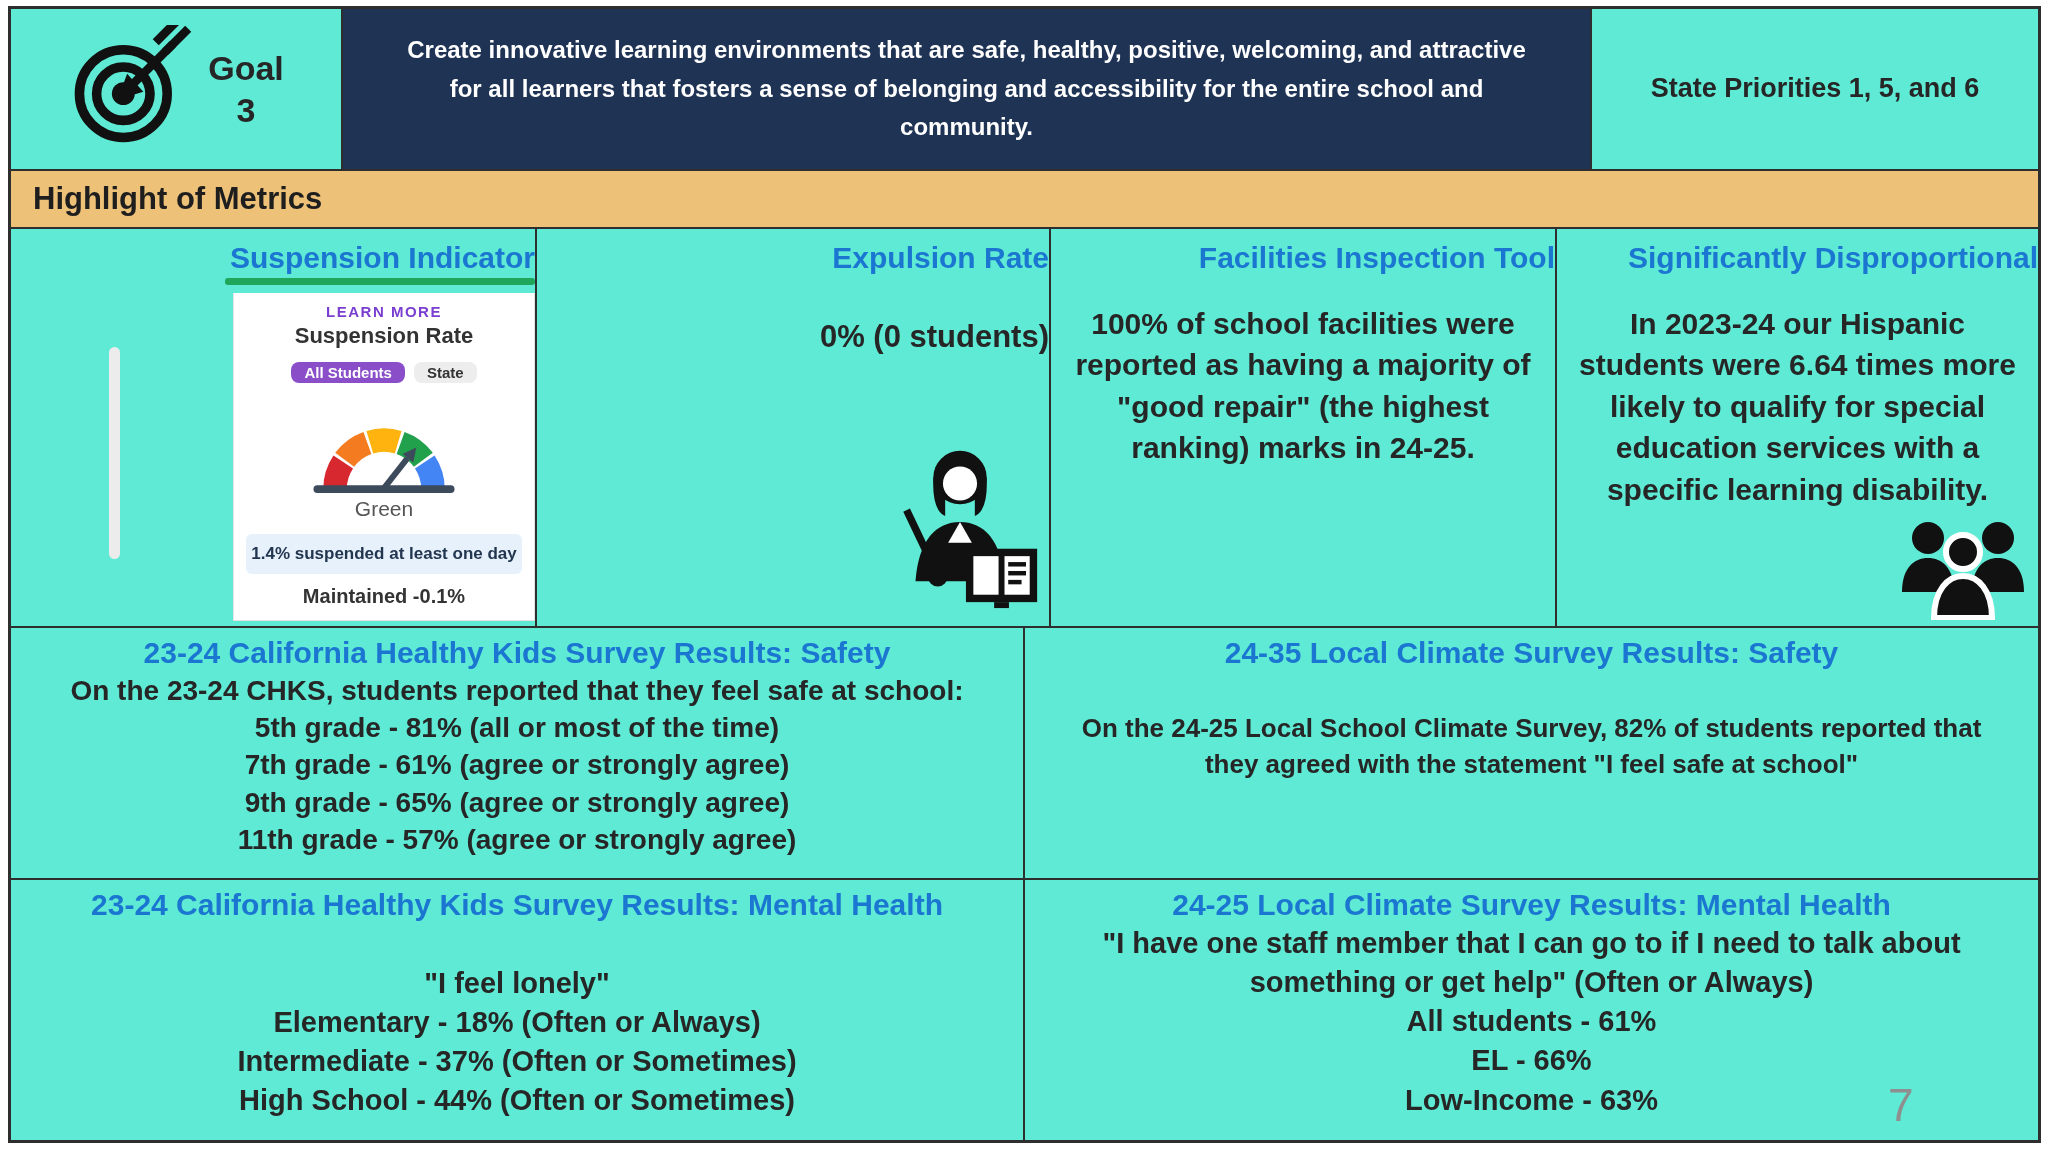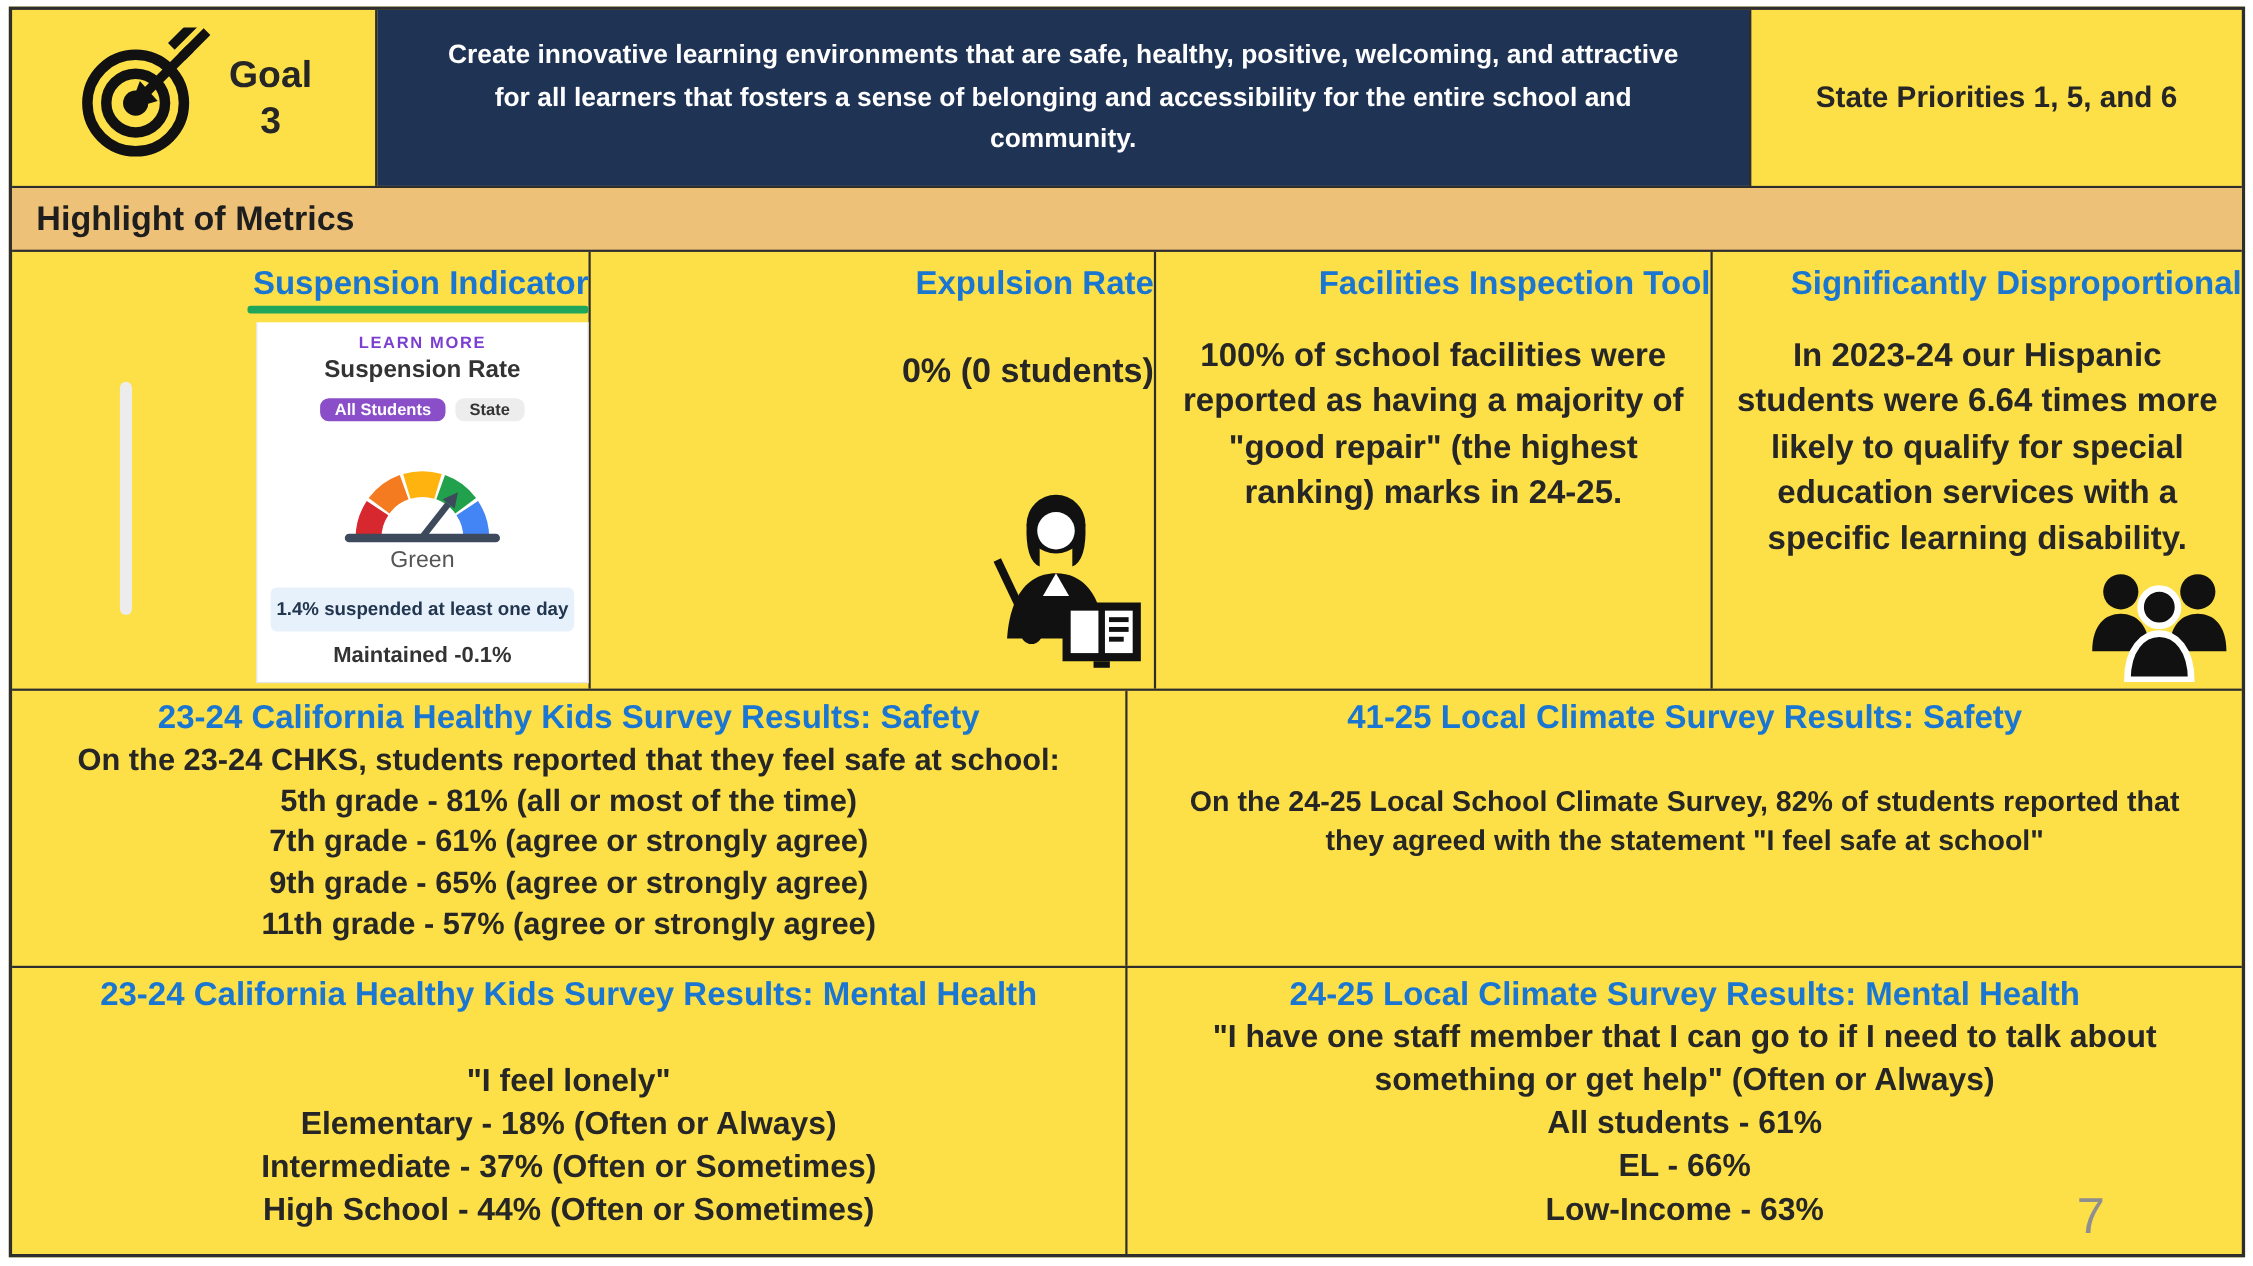--- a/index.html
+++ b/index.html
@@ -1,19 +1,19 @@
 <!DOCTYPE html>
 <html style="--navy: #1f3355; --tan: #edc178; --blue: #1b76d1; --purple: #8a4fc8; --learn-purple: #7a3fd1; --callout-bg: #e7f1fb; --gauge-red: #d7282f; --gauge-orange: #f47b20; --gauge-amber: #ffb30f; --gauge-green: #22a14d; --gauge-blue: #4385f4; --slate: #3d4a5c; --green-underline: #1fa65a; --page-gray: #8f8f8f;"><head>
 <meta charset="utf-8">
 <style>
   html,body{margin:0;padding:0;background:#fff;}
   .page{position:relative;width:2048px;height:1151px;background:#fff;
         font-family:"Liberation Sans",sans-serif;color:#2b2b2b;overflow:hidden;}
   .tbl{position:absolute;left:8px;top:6px;width:2027px;height:1131px;
-       border:3px solid #2e2e2e;display:flex;flex-direction:column;background:#fde047;}
+       border:3px solid #2e2e2e;display:flex;flex-direction:column;background:#5eead4;}
   .brd-r{border-right:2px solid #2e2e2e;}
   .brd-b{border-bottom:2px solid #2e2e2e;}
 
   
   .row-header{height:160px;display:flex;}
   .cell-goal{width:330px;display:flex;align-items:center;justify-content:center;gap:16px;}
   .goal-text{font-weight:bold;font-size:34px;color:#262626;text-align:center;line-height:1.25;}
   .cell-banner{flex:1;background:var(--navy);color:#fff;display:flex;flex-direction:column;
                justify-content:center;text-align:center;font-weight:bold;font-size:24px;
                line-height:1.62;padding:0 16px;}
@@ -193,21 +193,21 @@
         <div class="stitle">23-24 California Healthy Kids Survey Results: Safety</div>
         <div class="chks-lines">
           <div>On the 23-24 CHKS, students reported that they feel safe at school:</div>
           <div>5th grade - 81% (all or most of the time)</div>
           <div>7th grade - 61% (agree or strongly agree)</div>
           <div>9th grade - 65% (agree or strongly agree)</div>
           <div>11th grade - 57% (agree or strongly agree)</div>
         </div>
       </div>
       <div class="rcell">
-        <div class="stitle">41-25 Local Climate Survey Results: Safety</div>
+        <div class="stitle">24-35 Local Climate Survey Results: Safety</div>
         <div class="climate-body">On the 24-25 Local School Climate Survey, 82% of students reported that they agreed with the statement "I feel safe at school"</div>
       </div>
     </div>
 
     <div class="row-split row-mental">
       <div class="lcell brd-r">
         <div class="stitle">23-24 California Healthy Kids Survey Results: Mental Health</div>
         <div class="center-lines mh-quote">"I feel lonely"</div>
         <div class="center-lines">
           <div>Elementary - 18% (Often or Always)</div>

